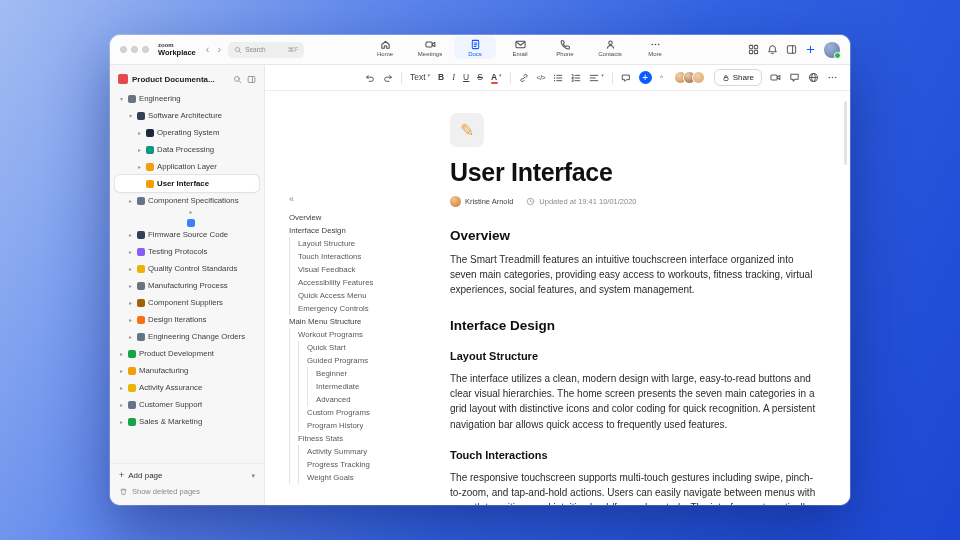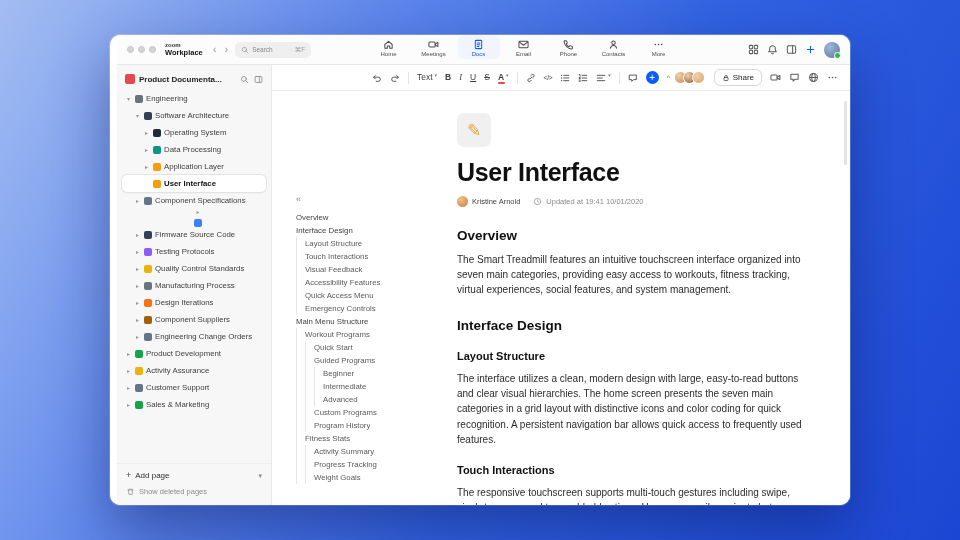--- a/index.html
+++ b/index.html
@@ -6,21 +6,21 @@
   html,body { width:960px; height:540px; overflow:hidden; }
   body {
     font-family:"Liberation Sans","DejaVu Sans",sans-serif;
     background:linear-gradient(118deg,#a3bdf2 0%,#6189ec 30%,#3263e2 58%,#1b46d3 100%);
     position:relative;
   }
   .window {
     position:absolute; left:110px; top:35px; width:740px; height:470px;
     background:#fff; border-radius:10px; overflow:hidden;
     box-shadow:0 25px 60px rgba(8,20,90,.45), 0 0 0 1px rgba(255,255,255,.28);
-    display:flex; flex-direction:column;padding-left:7px;
+    display:flex; flex-direction:column;
   }
   
   .titlebar {
     flex:0 0 30px; height:30px; display:flex; align-items:center; gap:6px;
     padding:0 10px; background:#fcfcfc; border-bottom:1px solid #e7e7e7; position:relative;
   }
   .traffic { display:flex; gap:4px; margin-right:3px; }
   .dot { width:7px; height:7px; border-radius:50%; background:#d4d4d6; border:1px solid #c6c6c8; }
   .brand { display:flex; flex-direction:column; line-height:1.05; margin-right:3px; }
   .brand-zoom { font-size:6px; font-weight:700; color:#333; }
@@ -306,37 +306,42 @@
               <span class="mini" style="background:#eab308"></span>
               <span class="tree-label">Quality Control Standards</span>
             </div>
             <div class="tree-row" style="padding-left: 12px;">
               <span class="chev">▸</span>
               <span class="mini" style="background:#6b7280"></span>
               <span class="tree-label">Manufacturing Process</span>
             </div>
             <div class="tree-row" style="padding-left: 12px;">
               <span class="chev">▸</span>
+              <span class="mini" style="background:#a16207"></span>
+              <span class="tree-label">Component Suppliers</span>
+            </div>
+            <div class="tree-row" style="padding-left: 12px;">
+              <span class="chev">▸</span>
               <span class="mini" style="background:#f97316"></span>
               <span class="tree-label">Design Iterations</span>
             </div>
             <div class="tree-row" style="padding-left: 12px;">
               <span class="chev">▸</span>
-              <span class="mini" style="background:#a16207"></span>
-              <span class="tree-label">Component Suppliers</span>
-            </div>
-            <div class="tree-row" style="padding-left: 12px;">
-              <span class="chev">▸</span>
               <span class="mini" style="background:#64748b"></span>
               <span class="tree-label">Engineering Change Orders</span>
             </div>
             <div class="tree-row" style="padding-left: 3px;">
               <span class="chev">▸</span>
               <span class="mini" style="background:#16a34a"></span>
               <span class="tree-label">Product Development</span>
+            </div>
+            <div class="tree-row" style="padding-left: 3px;">
+              <span class="chev">▸</span>
+              <span class="mini" style="background:#f59e0b"></span>
+              <span class="tree-label">Manufacturing</span>
             </div>
             <div class="tree-row" style="padding-left: 3px;">
               <span class="chev">▸</span>
               <span class="mini" style="background:#eab308"></span>
               <span class="tree-label">Activity Assurance</span>
             </div>
             <div class="tree-row" style="padding-left: 3px;">
               <span class="chev">▸</span>
               <span class="mini" style="background:#64748b"></span>
               <span class="tree-label">Customer Support</span>

